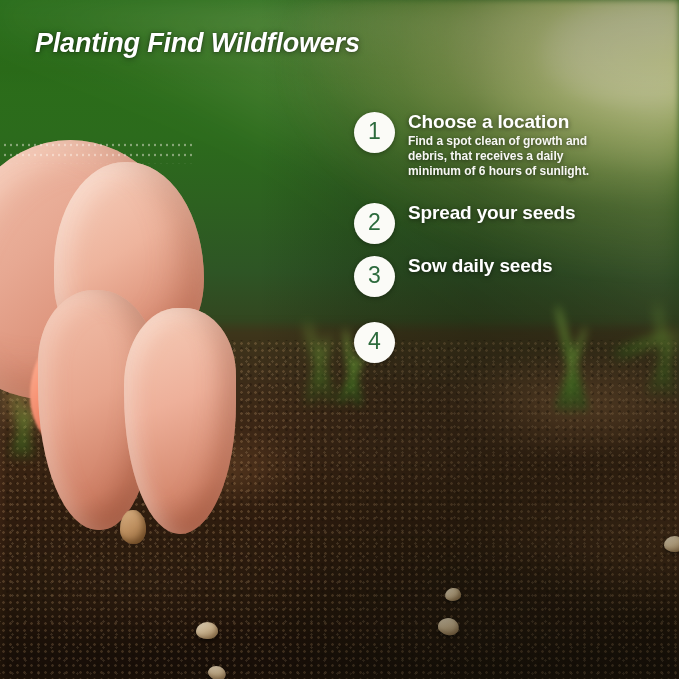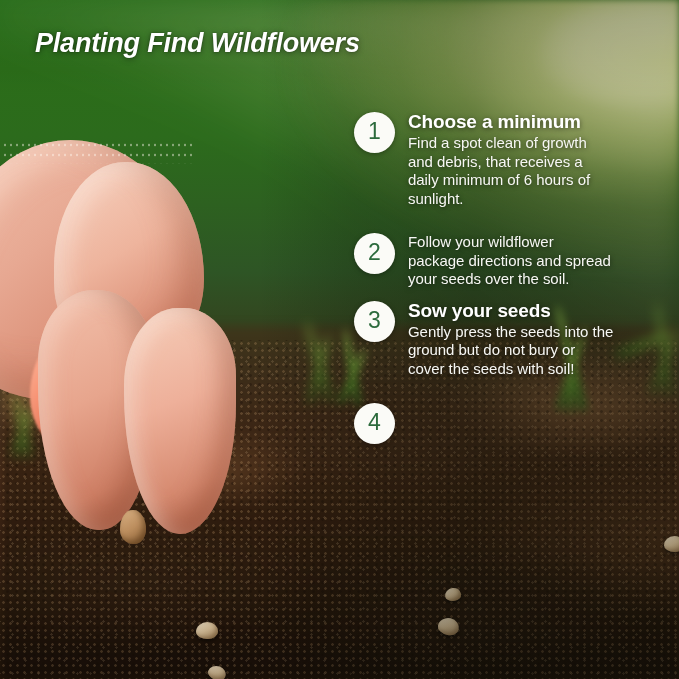--- a/index.html
+++ b/index.html
@@ -184,21 +184,21 @@
   }
 
   .step-text { margin-left:13px; padding-top:0px; }
   .step-title {
     font-size:19px; font-weight:bold; color:#ffffff;
     line-height:1.16; letter-spacing:-.15px;
     text-shadow:0 1px 5px rgba(0,0,0,.55);
   }
   .step-body {
     margin-top:1px;
-    font-size:15px; font-weight:400; color:#f7f7f4;
+    font-size:12px; font-weight:700; color:#f7f7f4;
     line-height:1.235; letter-spacing:-.05px;
     text-shadow:0 1px 5px rgba(0,0,0,.6);
   }
 </style>
 </head>
 <body>
 
 <div class="poster">
 
   <div class="layer bg-base"></div>
@@ -255,41 +255,40 @@
 
     <div class="poster-title">Planting Find Wildflowers</div>
 
     <div class="steps">
 
       <div class="step" style="--gap:20px;">
         <div class="step-badge">
           <span class="step-num">1</span>
         </div>
         <div class="step-text">
-          <div class="step-title">Choose a minimum</div>
+          <div class="step-title">Choose a location</div>
           <div class="step-body">Find a spot clean of growth and debris, that receives a daily minimum of 6 hours of sunlight.</div>
         </div>
       </div>
 
       <div class="step" style="--gap:24px;">
         <div class="step-badge">
           <span class="step-num">2</span>
         </div>
         <div class="step-text">
-          <div class="step-body">Follow your wildflower package directions and spread your seeds over the soil.</div>
+          <div class="step-title">Spread your seeds</div>
         </div>
       </div>
 
       <div class="step" style="--gap:11px;">
         <div class="step-badge">
           <span class="step-num">3</span>
         </div>
         <div class="step-text">
-          <div class="step-title">Sow your seeds</div>
-          <div class="step-body">Gently press the seeds into the ground but do not bury or cover the seeds with soil!</div>
+          <div class="step-title">Sow daily seeds</div>
         </div>
       </div>
 
       <div class="step" style="--gap:24px;">
         <div class="step-badge">
           <span class="step-num">4</span>
         </div>
       </div>
 
     </div>

